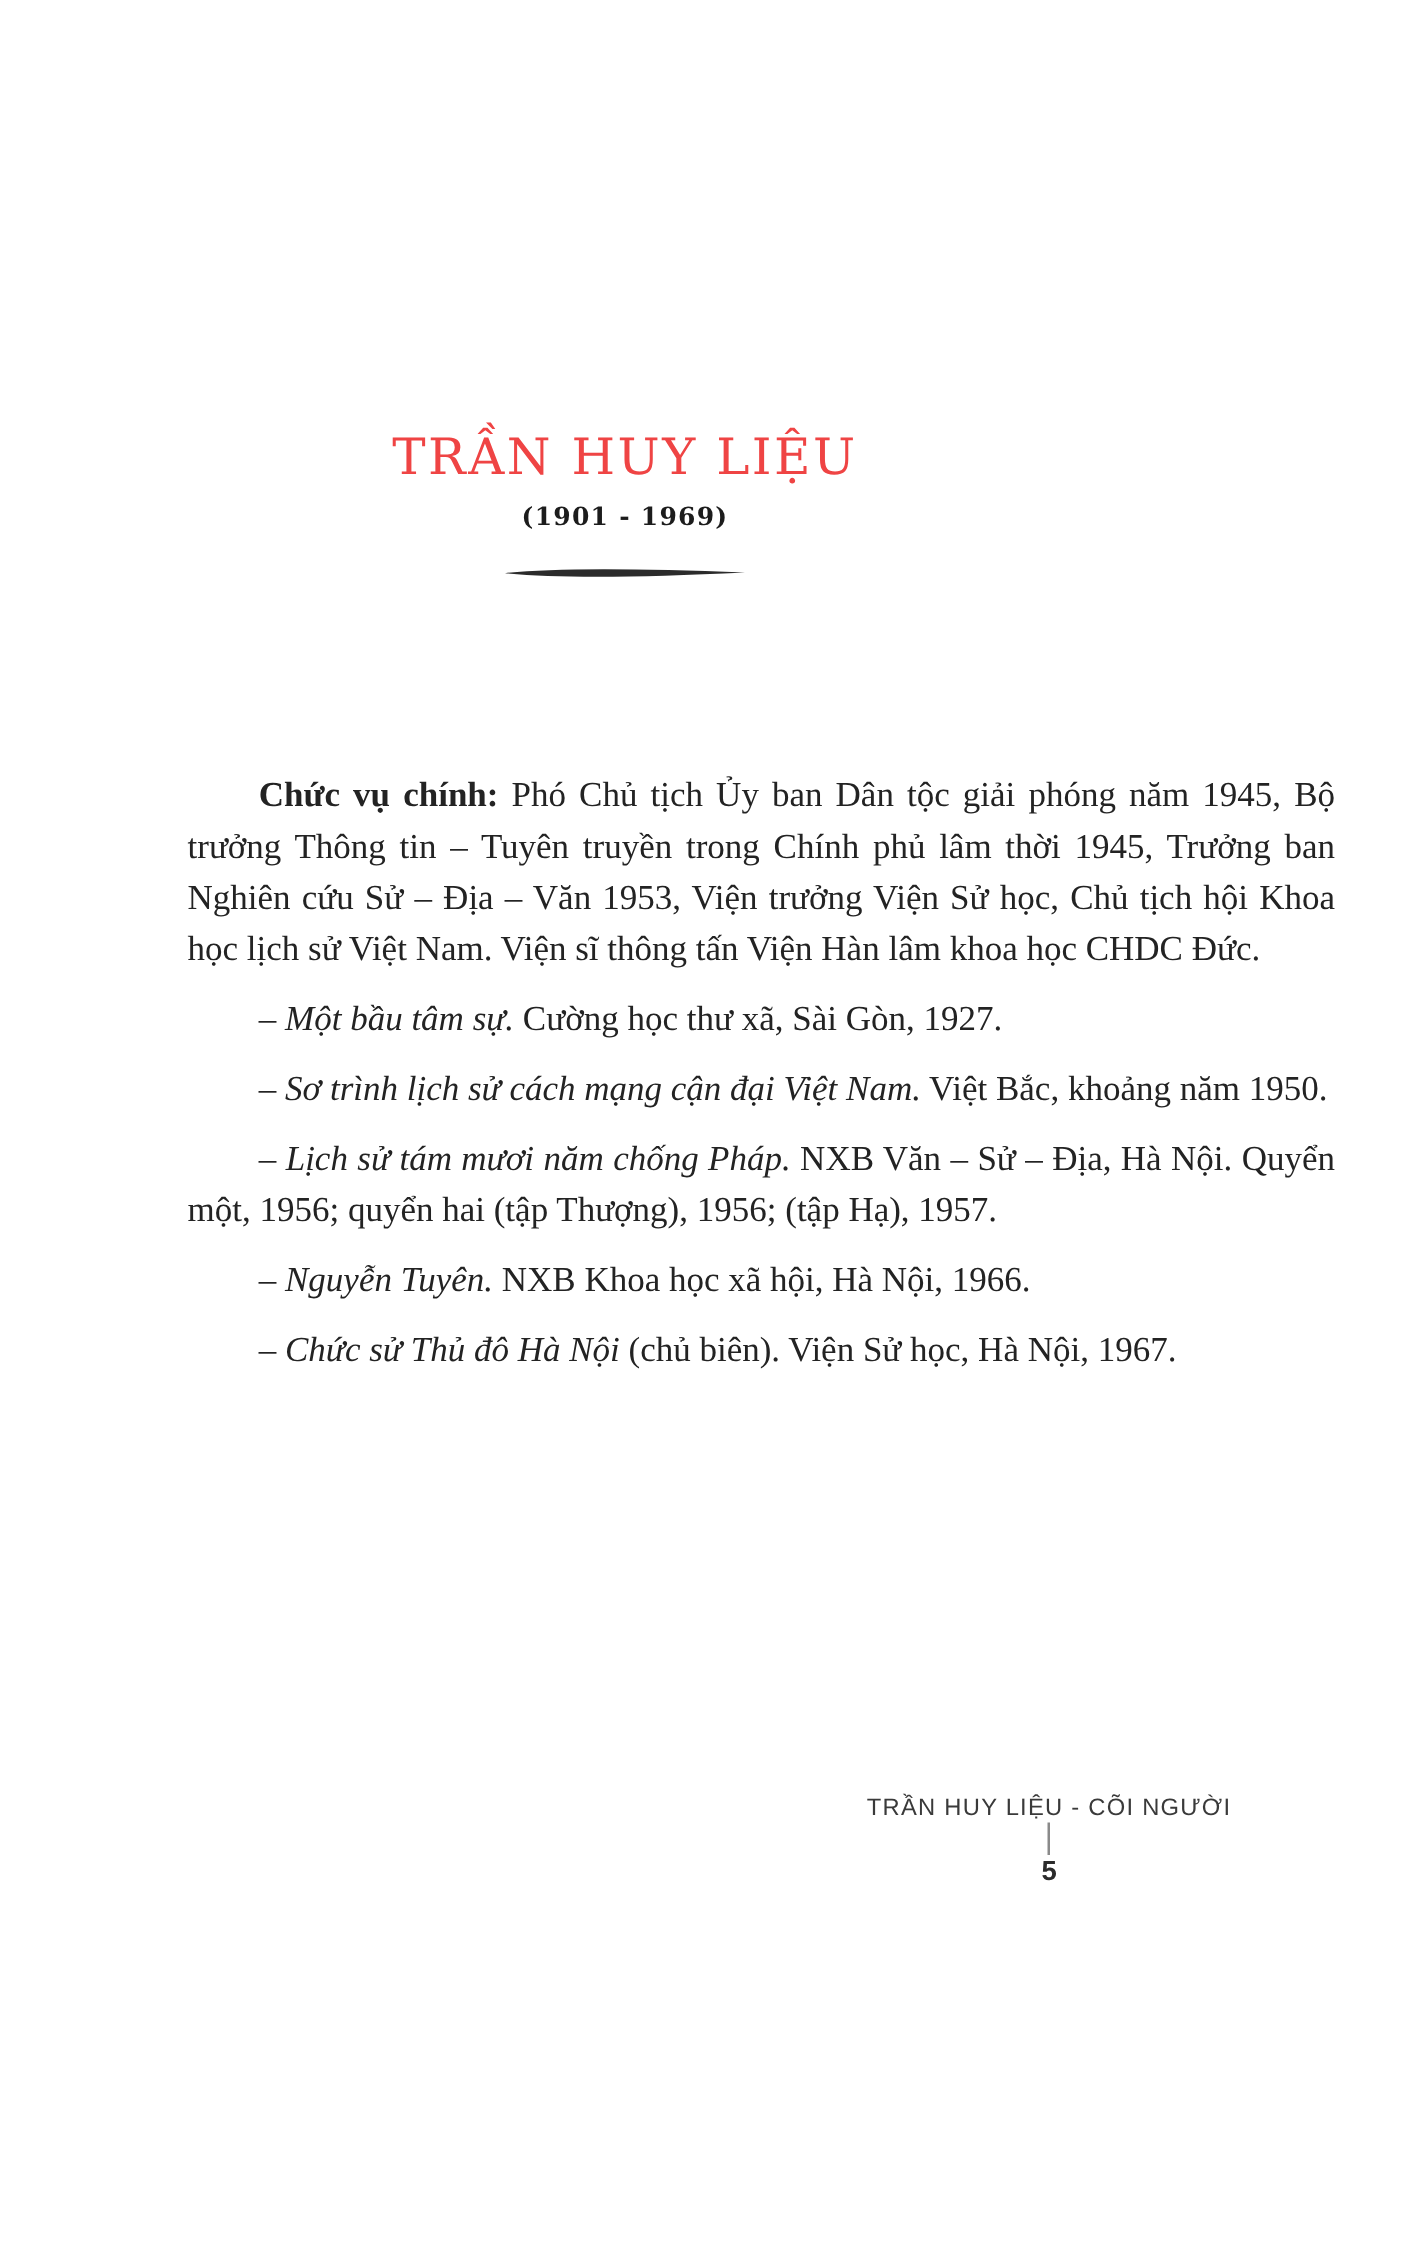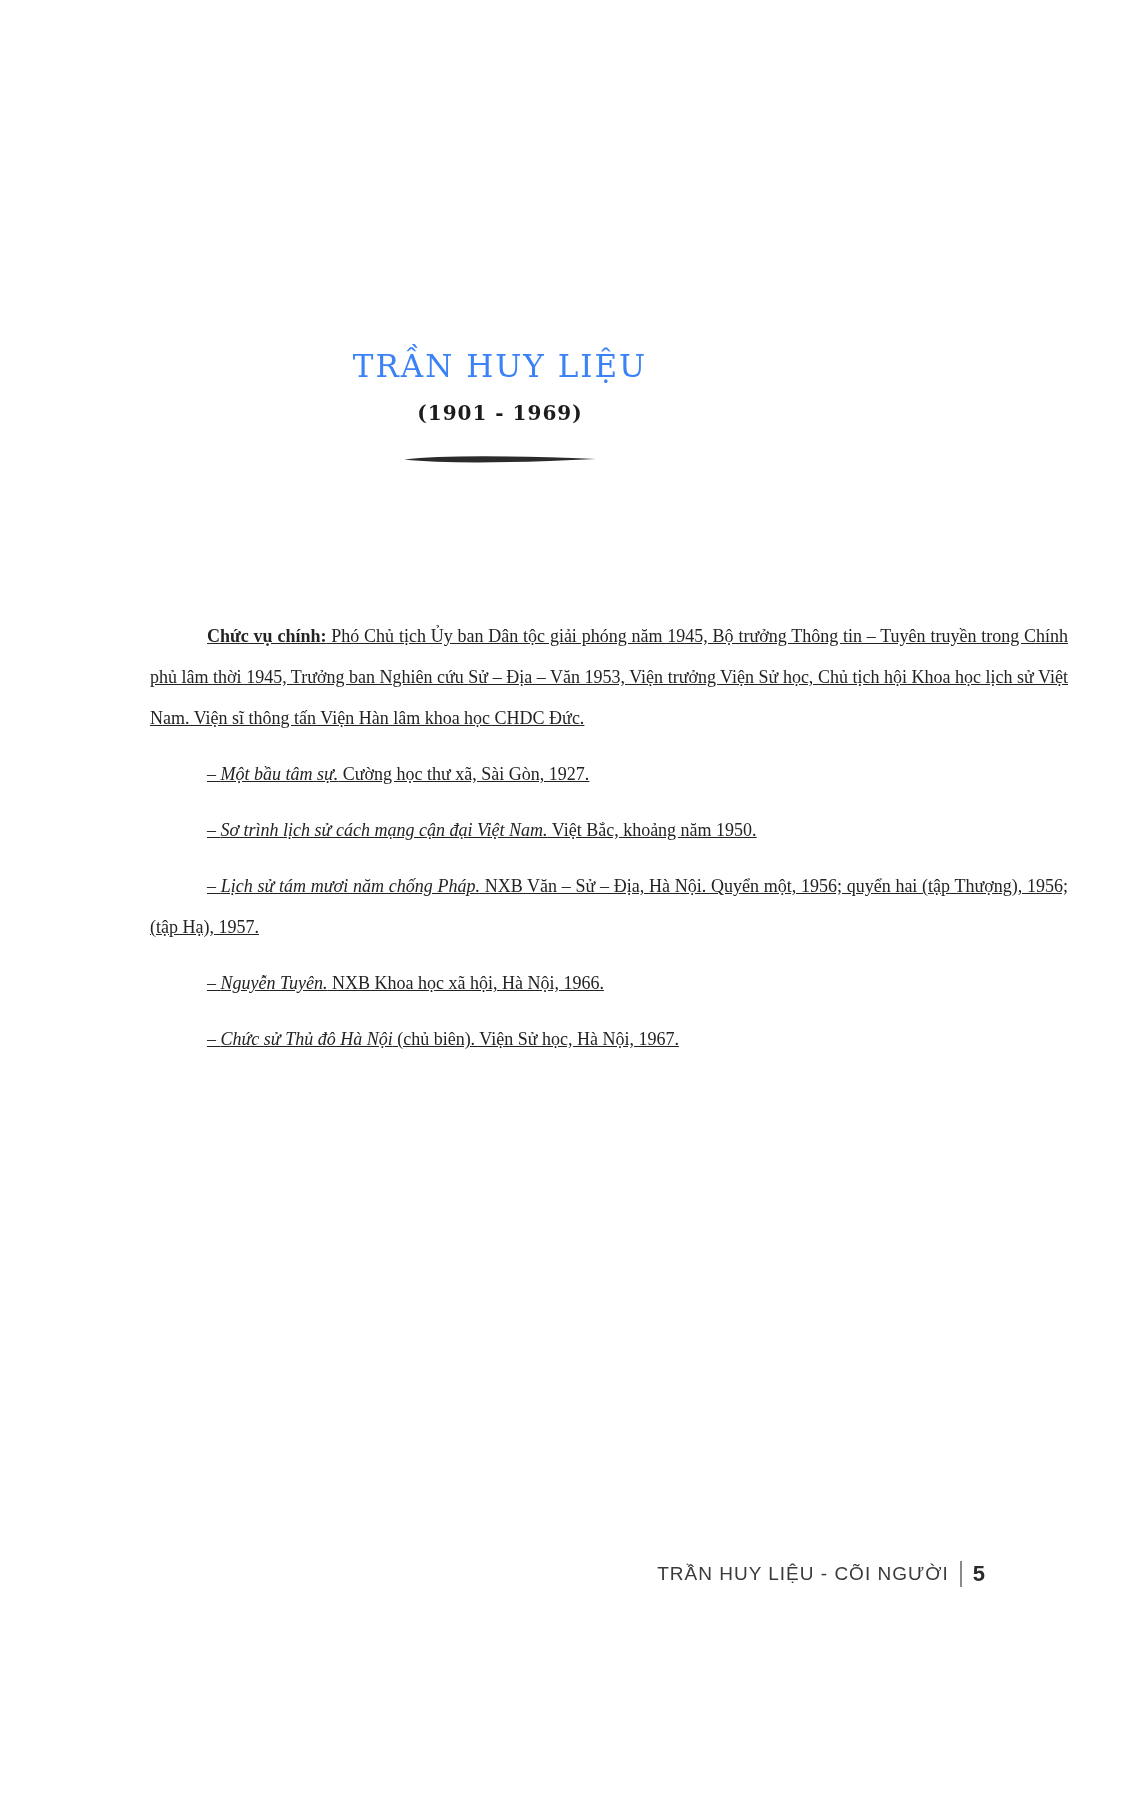--- a/index.html
+++ b/index.html
@@ -20,62 +20,62 @@
   .title-block {
     margin-left: 150px;
     width: 700px;
     padding-top: 340px;
     text-align: center;
   }
   .book-author {
     margin: 0;
     font-family: "DejaVu Serif", "Liberation Serif", serif;
     font-weight: 400;
-    font-size: 31px;
+    font-size: 40px;
     line-height: 52px;
     letter-spacing: 2px;
-    color: #3b82f6;
+    color: #ef4444;
   }
   .book-years {
     margin-top: 2px;
     font-family: "DejaVu Serif", "Liberation Serif", serif;
     font-weight: 700;
     font-size: 20px;
     line-height: 38px;
     letter-spacing: 1px;
     color: #1c1c1c;
   }
   .divider-wrap {
     margin-top: 20px;
     height: 14px;
   }
   
   .body-text {
     margin: 150px 66px 0 150px;
     text-align: justify;
-    font-size: 18px;
+    font-size: 28px;
     line-height: 41px;
     color: #232323;
-    text-decoration: underline;
   }
   .body-text p {
     margin: 0 0 15px 0;
     text-indent: 57px;
   }
   .body-text strong { font-weight: 700; }
   .body-text em { font-style: italic; }
   
   .footer {
     position: absolute;
-    top: 1561px;
+    top: 1436px;
     right: 149px;
     display: flex;
     align-items: center;
     font-family: "Liberation Sans", sans-serif;
     color: #3a3a3a;
+    flex-direction: column;
   }
   .footer-text {
     font-size: 19px;
     letter-spacing: 1px;
     font-weight: 400;
   }
   .footer-sep {
     display: inline-block;
     width: 2px;
     height: 26px;

